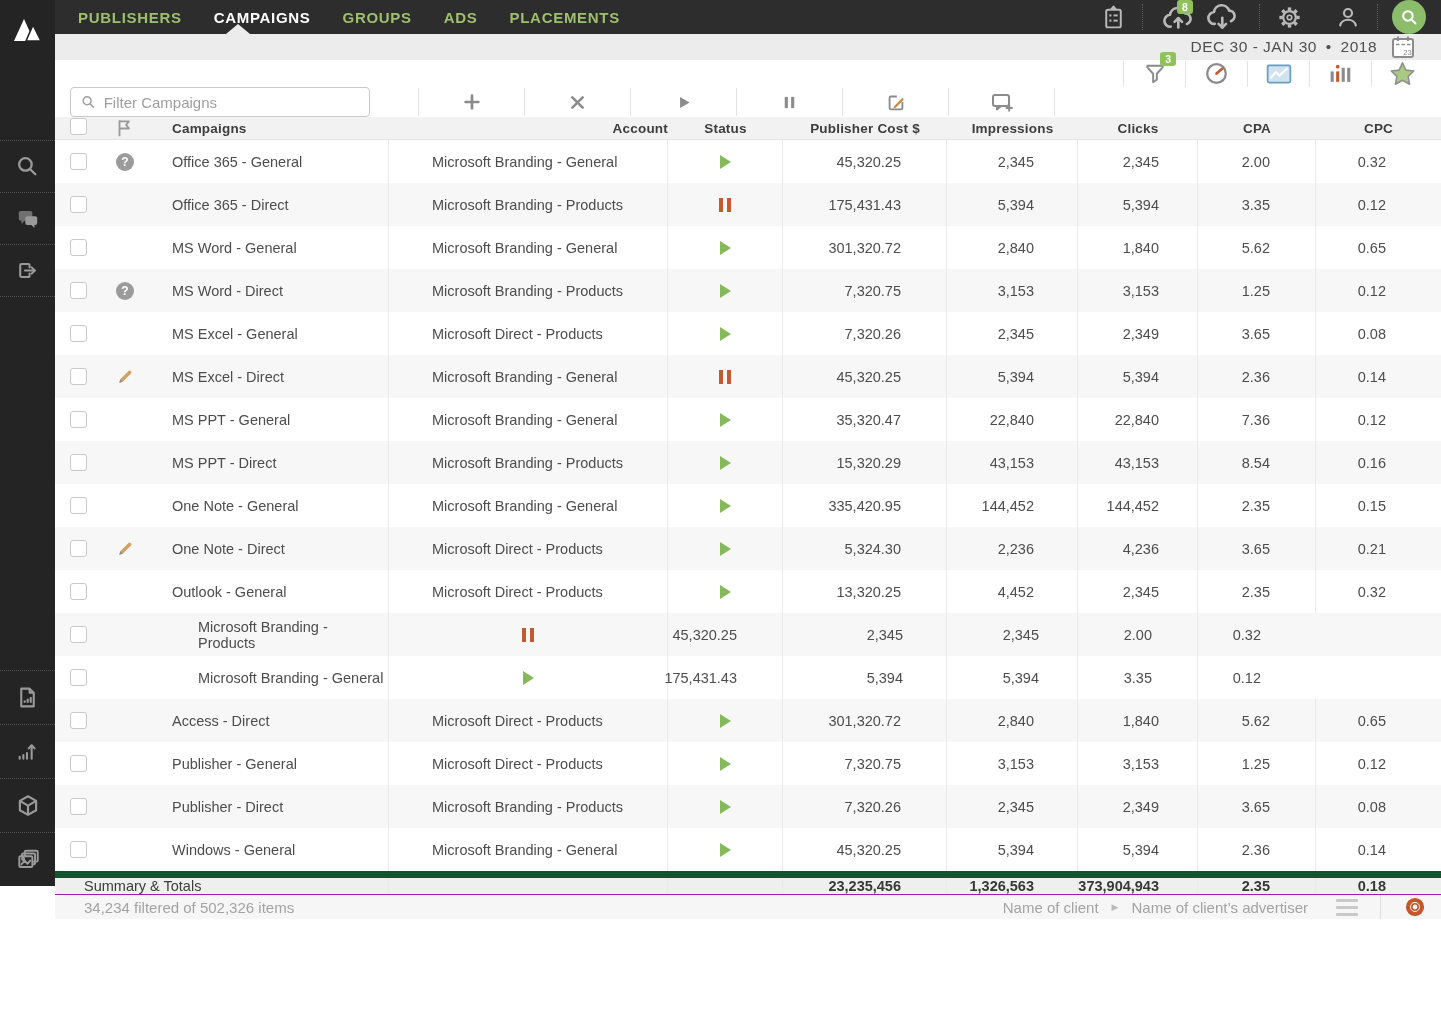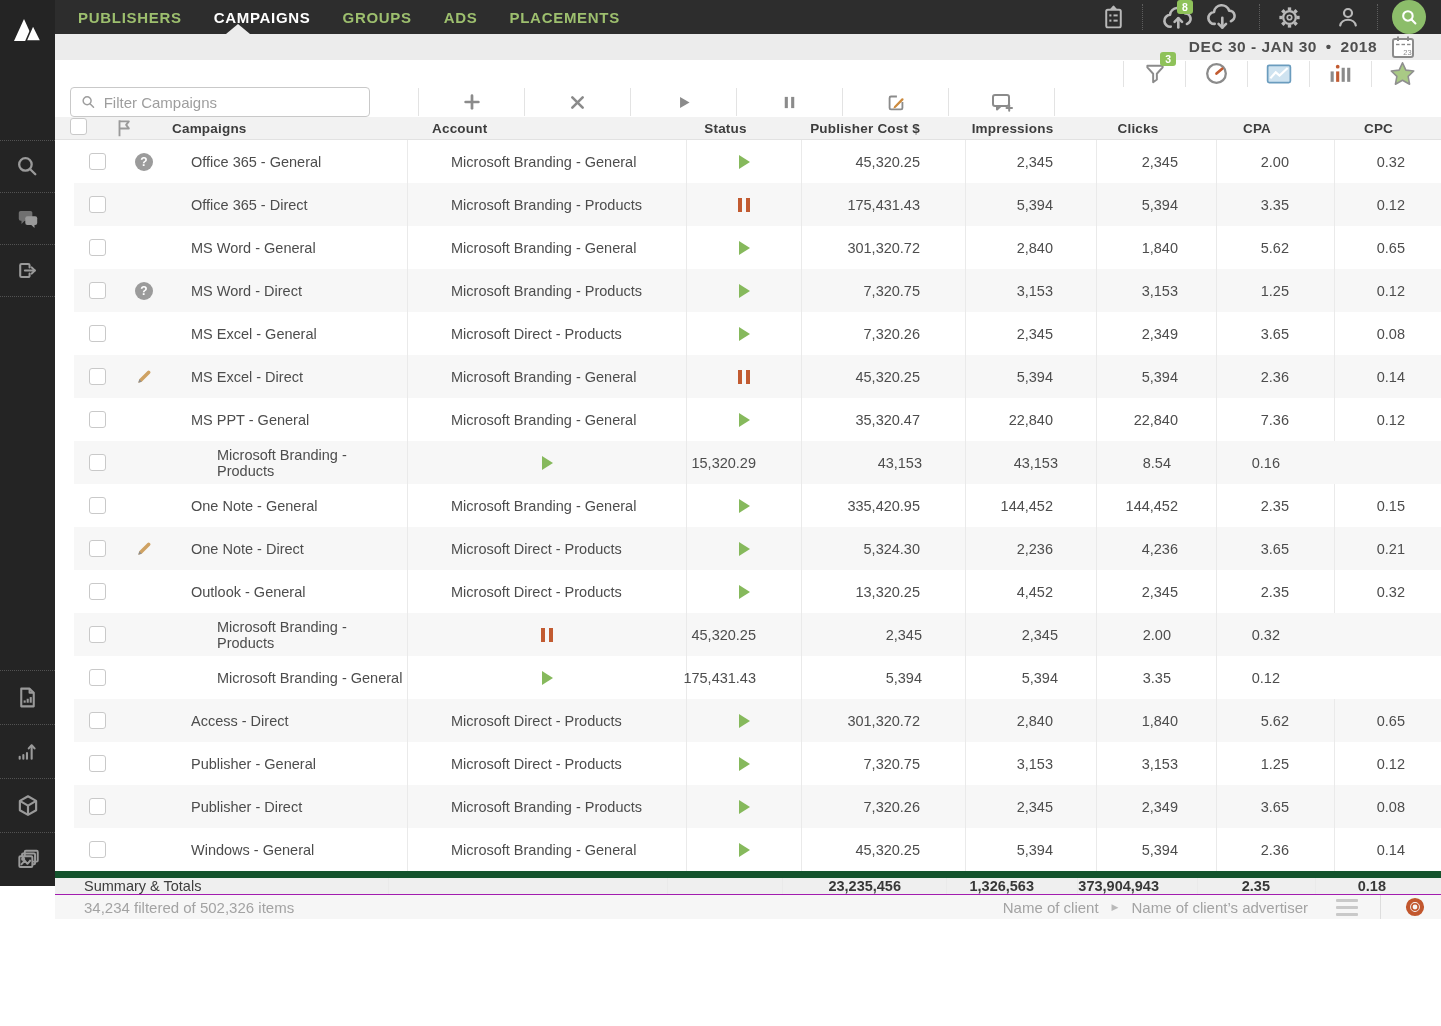--- a/index.html
+++ b/index.html
@@ -32,21 +32,21 @@
   .nav-dot-div { width:0; height:26px; border-left:1px dotted #5d5d5d; }
   .clouds { display:flex; align-items:center; gap:8px; padding:0 18px; position:relative; }
   .badge { position:absolute; background:#8fc25a; color:#fff; font-size:10.5px; font-weight:bold;
            padding:1px 5px; border-radius:3px; line-height:12px; }
   .badge.up { top:-3px; left:34px; }
   .search-circle { width:34px; height:34px; border-radius:50%; background:#8cbd6a; display:flex;
                    align-items:center; justify-content:center; margin-left:14px; cursor:pointer; }
 
   .band-date { height:41px; background:#ececec; display:flex; align-items:center; justify-content:flex-end;
                padding-right:25px; gap:13px; }
-  .date-text { font-size:15.5px; font-weight:bold; color:#4f4f4f; letter-spacing:.5px; cursor:pointer; }
+  .date-text { font-size:15.5px; font-weight:normal; color:#4f4f4f; letter-spacing:.5px; cursor:pointer; }
   .date-text .dot { margin:0 4px; }
   .cal-btn { display:flex; cursor:pointer; }
 
   .band-actions { height:40px; background:#fff; display:flex; align-items:center; justify-content:flex-end; padding-right:8px; }
   .act-div { width:1px; height:26px; background:#e3e3e3; }
   .act-btn { width:61px; display:flex; align-items:center; justify-content:center; position:relative; cursor:pointer; }
   .badge.flt { top:-9px; right:9px; }
 
   .toolbar { height:39px; background:#fff; display:flex; align-items:center;gap:31px; }
   .search-box { margin-left:15px; width:300px; height:30px; border:1px solid #c9c9c9; border-radius:4px;
@@ -55,28 +55,28 @@
   .search-box input::placeholder { color:#9e9e9e; }
   .tool-div { width:1px; height:28px; background:#e3e3e3; }
   .tool-div.first { margin-left:17px; }
   .tbtn { width:43px; height:30px; display:flex; align-items:center; justify-content:center; color:#8b8b8b; cursor:pointer; }
 
   
   .grid { display:grid; grid-template-columns:40px 60px 234px 279px 115px 164px 131px 120px 118px 125px; align-items:center; }
   .thead { height:40px; background:#f2f2f2; border-bottom:1px solid #e2e2e2; font-size:13.5px; font-weight:bold;
            color:#3d3d3d; letter-spacing:.2px; }
   .h-left { padding-left:17px; }
-  .h-acct { padding-left:43px; }
+  .h-acct { padding-left:43px;text-align:right; }
   .h-c { text-align:center; }
   .cb { width:17px; height:17px; border:1px solid #c9c9c9; border-radius:3px; background:#fff; display:inline-block; cursor:pointer; }
   .cell-check { padding-left:15px; }
   .cell-note { display:flex; justify-content:center; }
 
   .tbody { height:731px; }
-  .row { height:43px; font-size:14.5px; color:#4d4d4d;margin-left:19px; }
+  .row { height:43px; font-size:14.5px; color:#4d4d4d; }
   .row:nth-child(odd)  { background:#fff; }
   .row:nth-child(even) { background:#f7f7f7; }
   .cell { height:100%; display:flex; align-items:center; }
   .vr { border-right:1px solid #eaeaea; }
   .c-campaign { padding-left:17px; }
   .c-account { padding-left:43px; }
   .c-status { justify-content:center; }
   .num { justify-content:flex-end; padding-right:45px; }
   .num.i { padding-right:43px; }
   .num.k { padding-right:38px; }
@@ -528,20 +528,21 @@
   </div>
 
   <div class="row grid">
     <div class="cell cell-check">
             <span class="cb"></span>
           </div>
     <div class="cell cell-note">
       
       
     </div>
+    <div class="cell c-campaign vr">MS PPT - Direct</div>
     <div class="cell c-account vr">Microsoft Branding - Products</div>
     <div class="cell c-status vr">
             <span class="st play"></span>
           </div>
     <div class="cell num vr c-cost">15,320.29</div>
     <div class="cell num i vr c-impressions">43,153</div>
     <div class="cell num k vr c-clicks">43,153</div>
     <div class="cell num vr c-cpa">8.54</div>
     <div class="cell num c2 c-cpc">0.16</div>
   </div>

